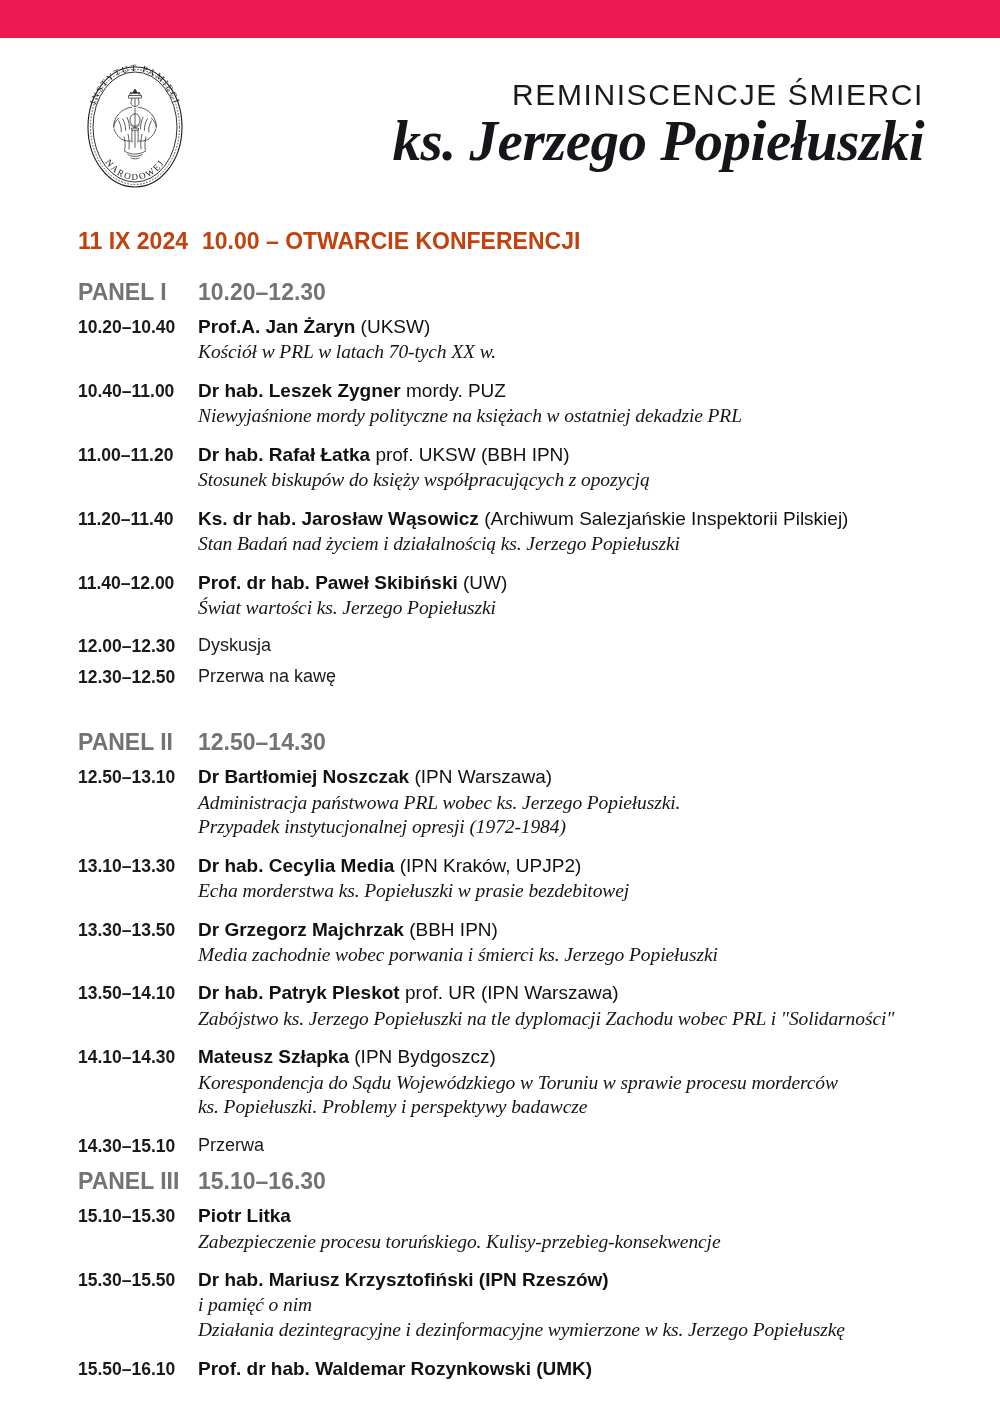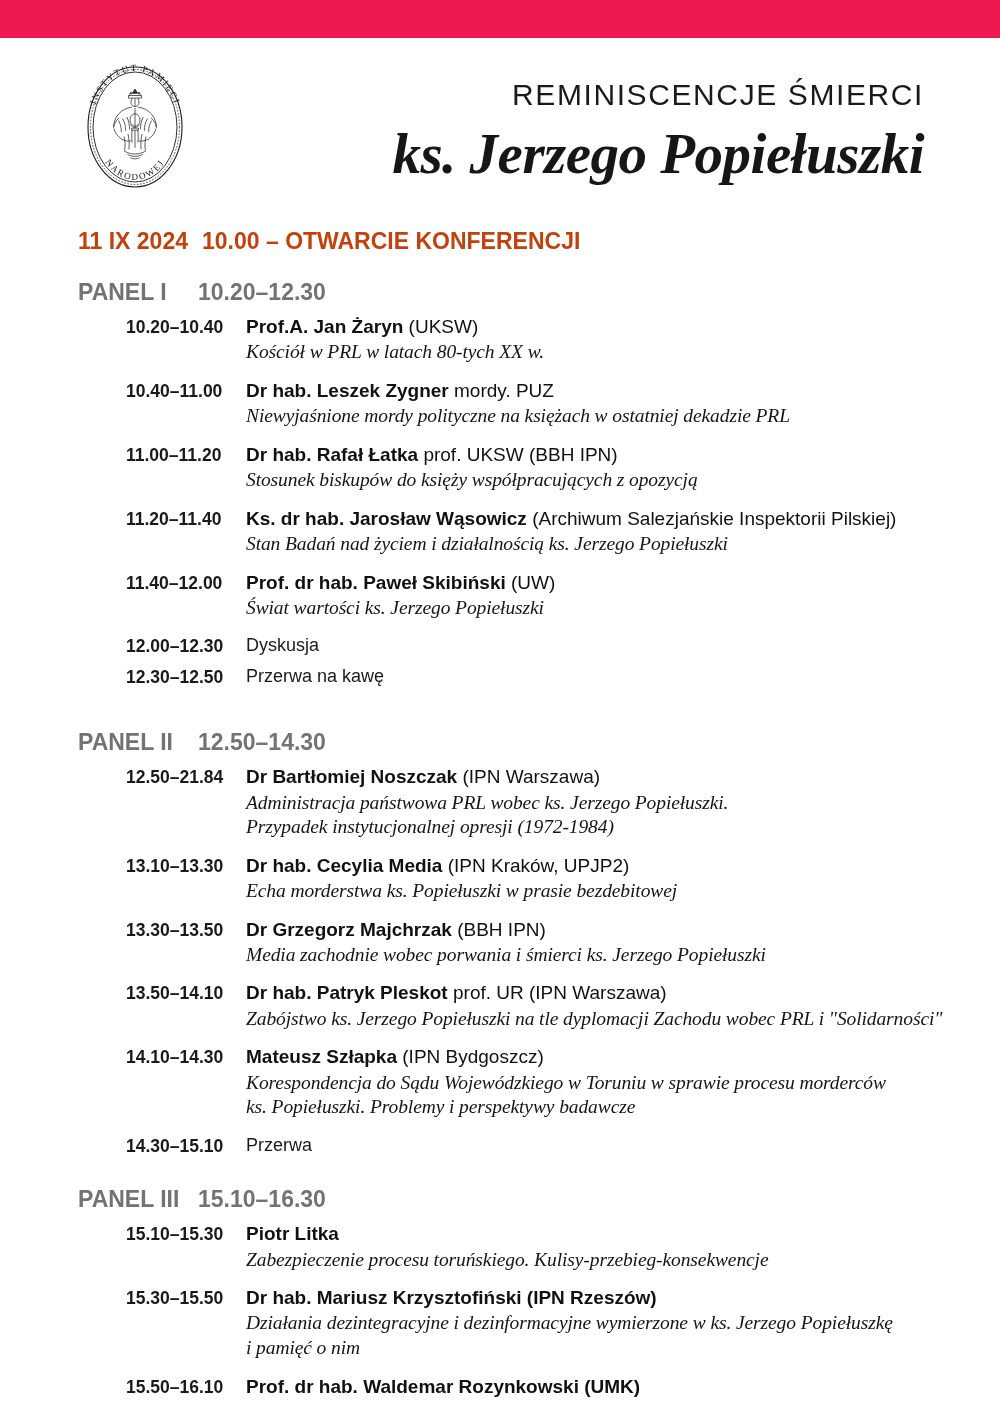--- a/index.html
+++ b/index.html
@@ -20,21 +20,21 @@
   .seal { position:absolute; left:70px; top:24px; width:130px; height:130px; }
   .seal svg { display:block; width:130px; height:130px; }
 
   .title-block { position:absolute; right:76px; top:42px; text-align:right; }
   .kicker {
     font-size:30px; font-weight:500; letter-spacing:1.6px;
     color:#1a1a1a; line-height:1;
     font-family:"Liberation Sans", sans-serif;
   }
   .headline {
-    margin-top:15px;
+    margin-top:2px;
     font-family:"Liberation Serif", serif;
     font-style:italic; font-weight:bold;
     font-size:57px; line-height:1.02; color:#16161a;
     letter-spacing:-0.5px;
   }
 
   
   .program { position:absolute; left:0; top:208px; width:1000px; }
 
   .section-title {
@@ -50,24 +50,24 @@
   
   .panel-head {
     display:flex; margin-left:78px; color:#737373;
     font-size:23px; font-weight:bold; line-height:1;
   }
   .panel-head .pname { width:120px; flex:0 0 120px; }
   .panel-head .ptime { }
 
   .panel-1 { margin-top:28px; }
   .panel-2 { margin-top:42px; }
-  .panel-3 { margin-top:30px;align-items:center; }
-
-  
-  .rows { margin-top:11px;padding-left:48px; }
+  .panel-3 { margin-top:12px;align-items:center; }
+
+  
+  .rows { margin-top:11px; }
   .row { display:flex; margin-left:78px; margin-bottom:9px; }
   .row .time {
     width:120px; flex:0 0 120px;
     font-size:17.5px; font-weight:bold; color:#1a1a1a;
     line-height:1.34; padding-top:1px; white-space:nowrap;
   }
   .row .body { flex:1 1 auto; }
 
   .speaker {
     font-size:19px; color:#111; line-height:1.28;
@@ -163,21 +163,21 @@
         <div class="panel-head panel-1">
           <div class="pname">PANEL I</div>
           <div class="ptime">10.20–12.30</div>
         </div>
         <div class="rows">
           <div class="row gap-after">
             <div class="time">10.20–10.40</div>
             <div class="body">
               <div class="speaker"><b>Prof.A. Jan Żaryn</b><span class="plain"> (UKSW)</span></div>
               <div class="talk">
-                <div>Kościół w PRL w latach 80-tych XX w.</div>
+                <div>Kościół w PRL w latach 70-tych XX w.</div>
               </div>
             </div>
           </div>
           <div class="row gap-after">
             <div class="time">10.40–11.00</div>
             <div class="body">
               <div class="speaker"><b>Dr hab. Leszek Zygner</b><span class="plain"> mordy. PUZ</span></div>
               <div class="talk">
                 <div>Niewyjaśnione mordy polityczne na księżach w ostatniej dekadzie PRL</div>
               </div>
@@ -222,21 +222,21 @@
               <div class="plainline">Przerwa na kawę</div>
             </div>
           </div>
         </div>
         <div class="panel-head panel-2">
           <div class="pname">PANEL II</div>
           <div class="ptime">12.50–14.30</div>
         </div>
         <div class="rows">
           <div class="row gap-after">
-            <div class="time">12.50–21.84</div>
+            <div class="time">12.50–13.10</div>
             <div class="body">
               <div class="speaker"><b>Dr Bartłomiej Noszczak</b><span class="plain"> (IPN Warszawa)</span></div>
               <div class="talk">
                 <div>Administracja państwowa PRL wobec ks. Jerzego Popiełuszki.</div>
                 <div>Przypadek instytucjonalnej opresji (1972-1984)</div>
               </div>
             </div>
           </div>
           <div class="row gap-after">
             <div class="time">13.10–13.30</div>
@@ -294,22 +294,22 @@
               <div class="talk">
                 <div>Zabezpieczenie procesu toruńskiego. Kulisy-przebieg-konsekwencje</div>
               </div>
             </div>
           </div>
           <div class="row gap-after">
             <div class="time">15.30–15.50</div>
             <div class="body">
               <div class="speaker"><b>Dr hab. Mariusz Krzysztofiński (IPN Rzeszów)</b></div>
               <div class="talk">
+                <div>i pamięć o nim</div>
                 <div>Działania dezintegracyjne i dezinformacyjne wymierzone w ks. Jerzego Popiełuszkę</div>
-                <div>i pamięć o nim</div>
               </div>
             </div>
           </div>
           <div class="row gap-after">
             <div class="time">15.50–16.10</div>
             <div class="body">
               <div class="speaker"><b>Prof. dr hab. Waldemar Rozynkowski (UMK)</b></div>
             </div>
           </div>
         </div>

